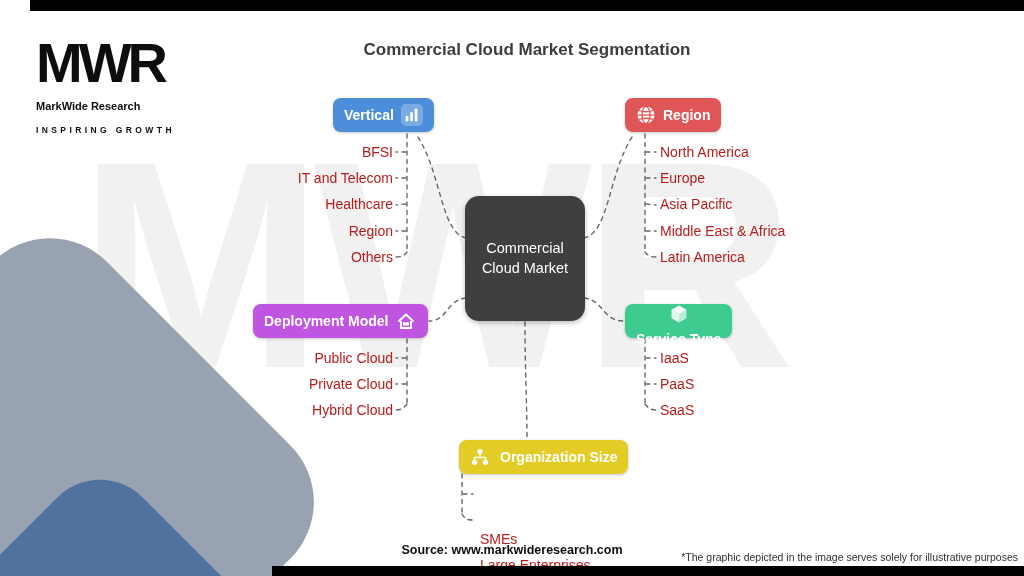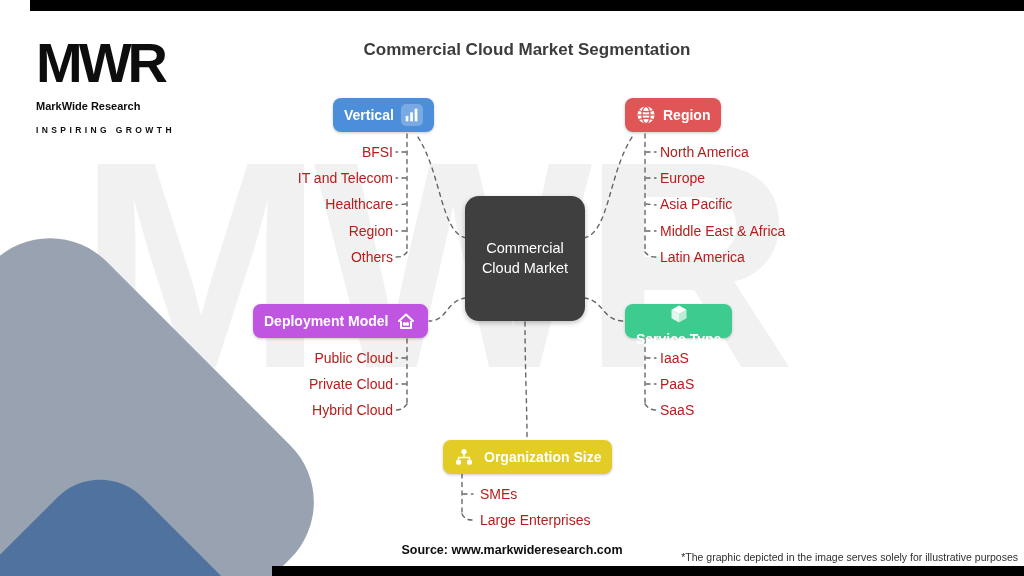--- a/index.html
+++ b/index.html
@@ -57,36 +57,36 @@
   .badge {
     position:absolute; height:34px; border-radius:8px; z-index:3;
     display:flex; align-items:center; gap:7px; padding:0 11px;
     color:#fff; font-weight:bold; font-size:14px; white-space:nowrap;
     box-shadow:0 1px 3px rgba(0,0,0,0.22);
   }
   #badge-vertical     { left:333px; top:98px; }
   #badge-region       { left:625px; top:98px; }
   #badge-deployment   { left:253px; top:304px; }
   #badge-service      { left:625px; top:304px; }
-  #badge-organization { left:443px; top:440px;gap:10px; }
+  #badge-organization { left:459px; top:440px;gap:10px; }
 
   .icon-tile {
     width:22px; height:22px; border-radius:5px; flex:0 0 auto;
     background:rgba(255,255,255,0.25);
     display:flex; align-items:center; justify-content:center;
   }
   .icon-plain { display:flex; align-items:center; justify-content:center; flex:0 0 auto; }
 
   .item {
     position:absolute; z-index:3; font-size:14px; line-height:15px;
     color:#b91c1c; white-space:nowrap;
   }
   .col-left  { right:631px; text-align:right; }
   .col-right { left:660px; }
-  .col-org   { left:480px; }
+  .col-org   { left:480px;margin-top:45px; }
 </style>
 </head>
 <body>
 
 <div class="watermark">MWR</div>
 <div class="corner corner-gray" style="background: rgb(152, 162, 176);"></div>
 <div class="corner corner-blue" style="background: rgb(79, 115, 158);"></div>
 <div class="bar-top" style="background: rgb(0, 0, 0);"></div>
 <div class="bar-bottom" style="background: rgb(0, 0, 0);"></div>
 

